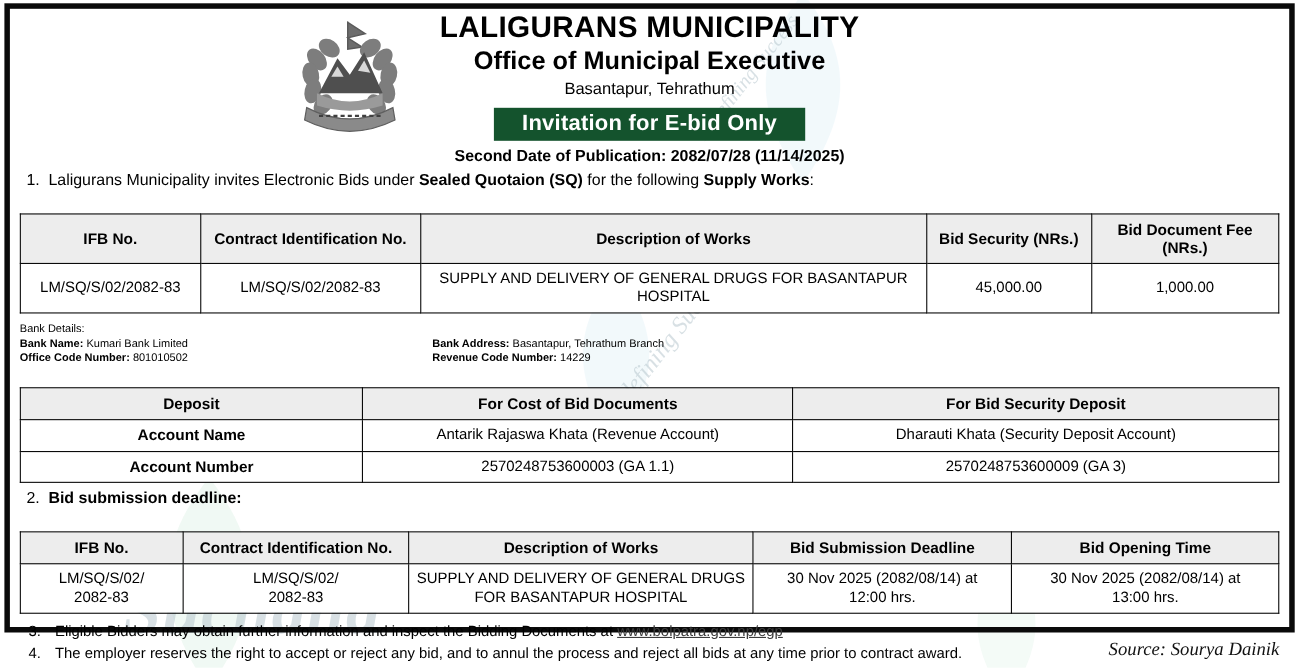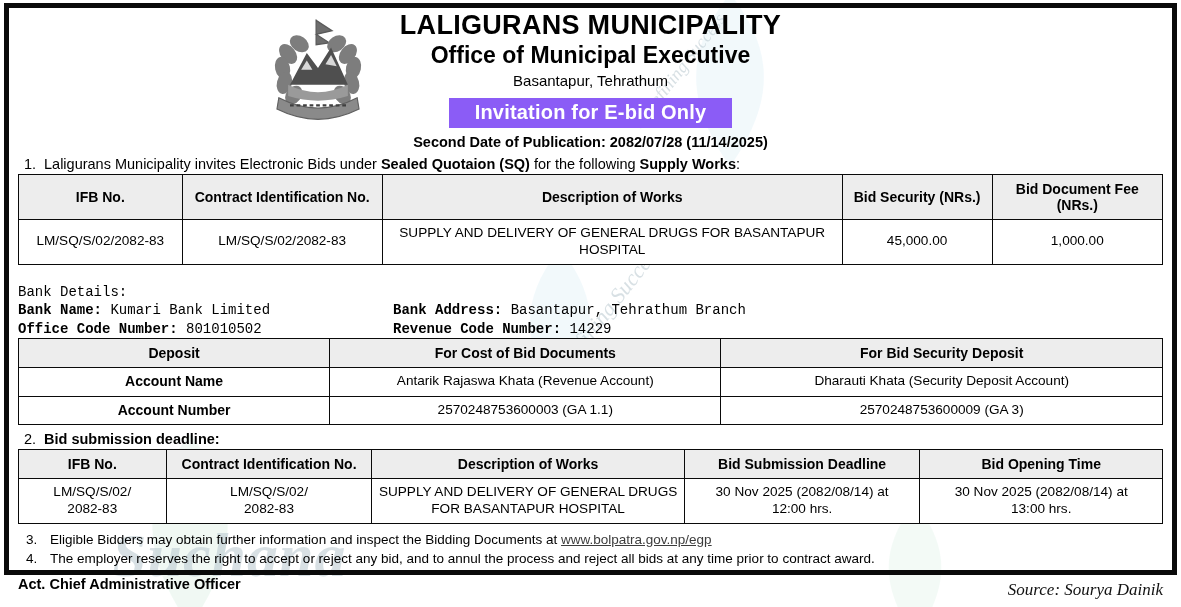--- a/index.html
+++ b/index.html
@@ -91,21 +91,21 @@
     line-height: 1.22;
     margin-top: 1px;
   }
   .org-sub2 {
     font-size: 15px;
     font-weight: 400;
     line-height: 1.3;
     margin-top: 2px;
   }
   .banner {
-    background: #8b5cf6;
+    background: #14532d;
     color: #ffffff;
     font-size: 20px;
     font-weight: 700;
     padding: 3px 26px 4px 26px;
     margin: 7px auto 0 auto;
     display: inline-block;
     letter-spacing: 0.2px;
   }
   .pub-date {
     font-size: 14.5px;
@@ -133,21 +133,21 @@
 
   a.doclink {
     color: #3c3c3c;
     text-decoration: underline;
   }
 
   
   table.doc-table {
     width: 100%;
     border-collapse: collapse;
-    margin-top: 0;
+    margin-top: 20px;
     table-layout: fixed;
   }
   table.doc-table th,
   table.doc-table td {
     border: 1.6px solid #0a0a0a;
     text-align: center;
     vertical-align: middle;
     padding: 5px 4px;
   }
   table.doc-table thead th {
@@ -180,24 +180,23 @@
   .t3 col.c1 { width: 12.9%; }
   .t3 col.c2 { width: 18.0%; }
   .t3 col.c3 { width: 27.3%; }
   .t3 col.c4 { width: 20.6%; }
   .t3 col.c5 { width: 21.2%; }
 
   .cell-2line { line-height: 1.55; }
 
   
   .bank-block {
-    margin-top: 18px;
-    font-size: 14px;
+    margin-top: 8px;
+    font-size: 10px;
     line-height: 1.32;
-    font-family: Liberation Mono, monospace;
   }
   .bank-block .lead { font-weight: 400; }
   .bank-cols {
     display: flex;
   }
   .bank-col-l { flex: 0 0 375px; }
   .bank-col-r { flex: 1 1 auto; }
   .bank-line { white-space: nowrap; }
 
   

